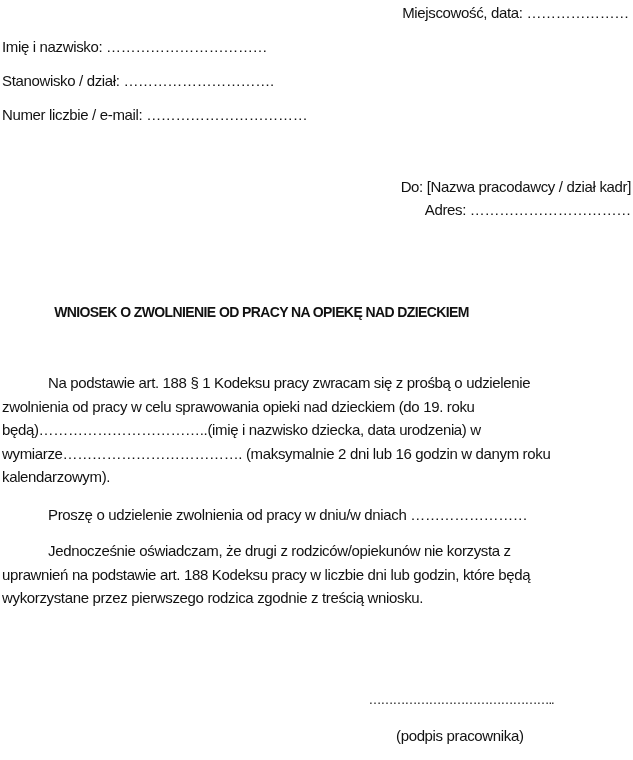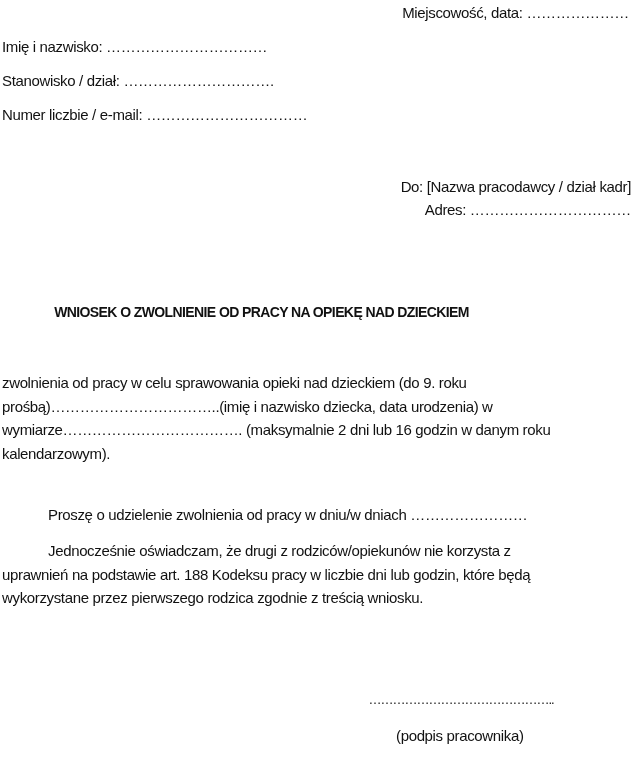--- a/index.html
+++ b/index.html
@@ -25,22 +25,23 @@
   <div class="abs" style="left:2px; top:38px;">Imię i nazwisko: ……………………………</div>
   <div class="abs" style="left:2px; top:72px;">Stanowisko / dział: ………………………….</div>
   <div class="abs" style="left:2px; top:106px;">Numer liczbie / e-mail: ……………………………</div>
 
   <div class="abs right" style="right:2px; top:178px;">Do: [Nazwa pracodawcy / dział kadr]</div>
   <div class="abs right" style="right:2px; top:201px;text-align:center;">Adres: ……………………………</div>
 
   <div class="abs title">WNIOSEK O ZWOLNIENIE OD PRACY NA OPIEKĘ NAD DZIECKIEM</div>
 
   <div class="para" style="top:371px;">
-    <span class="line">zwolnienia od pracy w celu sprawowania opieki nad dzieckiem (do 9. roku</span>
-    <span class="line">prośbą)……………………………..(imię i nazwisko dziecka, data urodzenia) w</span>
+    <span class="line indent">Na podstawie art. 188 § 1 Kodeksu pracy zwracam się z prośbą o udzielenie</span>
+    <span class="line">zwolnienia od pracy w celu sprawowania opieki nad dzieckiem (do 19. roku</span>
+    <span class="line">będą)……………………………..(imię i nazwisko dziecka, data urodzenia) w</span>
     <span class="line">wymiarze………………………………. (maksymalnie 2 dni lub 16 godzin w danym roku</span>
     <span class="line">kalendarzowym).</span>
   </div>
 
   <div class="para" style="top:503px;">
     <span class="line indent">Proszę o udzielenie zwolnienia od pracy w dniu/w dniach ……………………</span>
   </div>
 
   <div class="para" style="top:539px;">
     <span class="line indent">Jednocześnie oświadczam, że drugi z rodziców/opiekunów nie korzysta z</span>

